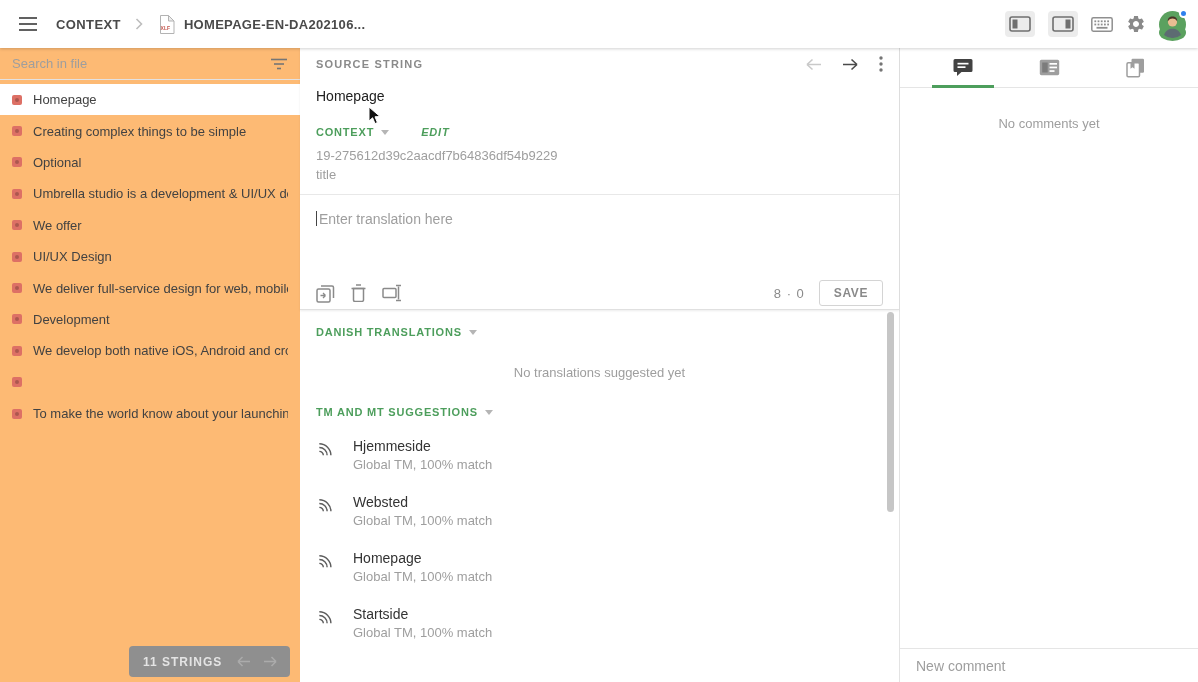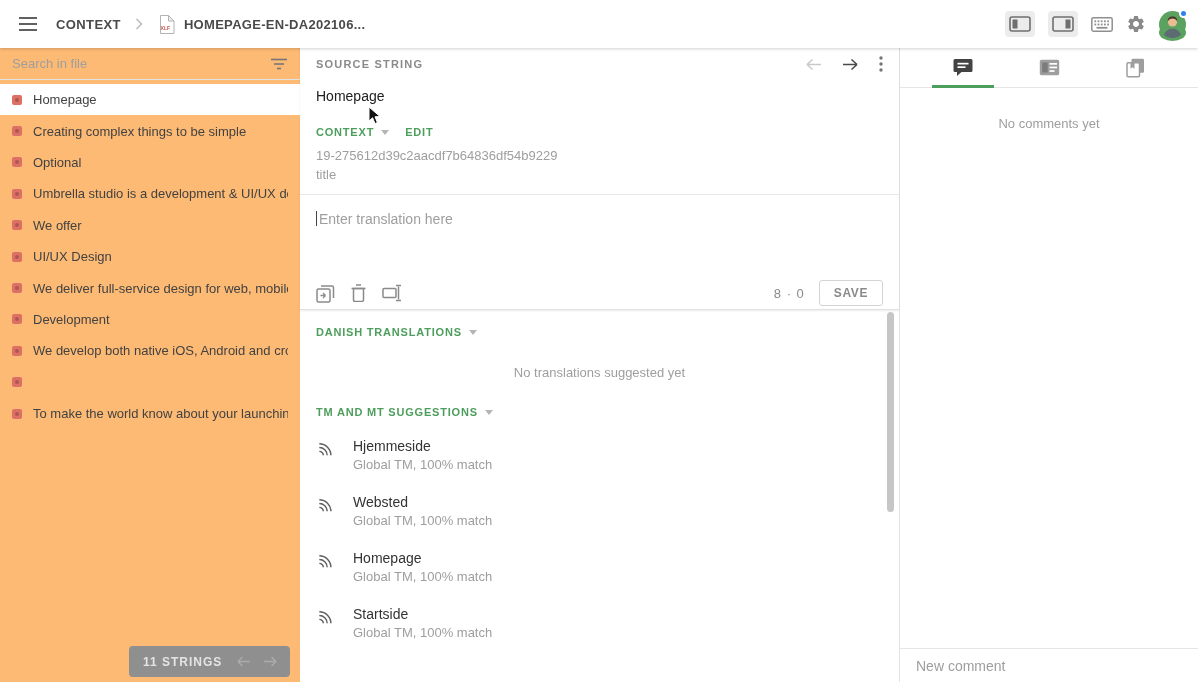--- a/index.html
+++ b/index.html
@@ -50,21 +50,21 @@
   .editor-col{width:600px;background:#fff;border-right:1px solid #e3e3e3;position:relative;flex-shrink:0;}
   .editor-card{border-bottom:1px solid #e0e0e0;box-shadow:0 1px 2px rgba(0,0,0,.08);}
   .src-header{height:32px;display:flex;align-items:center;padding:0 16px;}
   .src-header-label{font-size:11px;letter-spacing:1.2px;color:#8a8a8a;font-weight:bold;flex:1;}
   .nav-icons{display:flex;align-items:center;gap:20px;}
   .nav-icons > span{display:flex;cursor:pointer;}
   .source-text{margin:8px 16px 0;font-size:14px;color:#212121;}
   .context-row{margin:22px 16px 0;display:flex;align-items:center;}
   .ctx-label{font-size:11px;font-weight:bold;letter-spacing:.8px;color:var(--green);cursor:pointer;}
   .tri-down{width:0;height:0;border-left:4px solid transparent;border-right:4px solid transparent;border-top:5px solid #b5b5b5;margin:1px 0 0 7px;}
-  .edit-label{margin-left:16px;}
+  .edit-label{margin-left:32px;font-style:italic;}
   .ctx-id{margin:10px 16px 0;font-size:13px;color:#9e9e9e;}
   .ctx-key{margin:4px 16px 0;font-size:13px;color:#9e9e9e;}
   .card-divider{margin-top:12px;border-top:1px solid #e8e8e8;}
   .trans-input{height:82px;padding:16px;font-size:14px;color:#9e9e9e;cursor:text;}
   .caret{display:inline-block;width:1px;height:15px;background:#444;vertical-align:-2px;margin-right:2px;}
   .trans-toolbar{height:32px;display:flex;align-items:center;padding:0 16px;}
   .tool-icon{display:flex;margin-right:16px;cursor:pointer;}
   .toolbar-spacer{flex:1;}
   .counts{font-size:13px;color:#8a8a8a;margin-right:14px;letter-spacing:1px;}
   .save-btn{height:26px;padding:0 14px;border:1px solid #d4d4d4;border-radius:3px;background:#fff;

